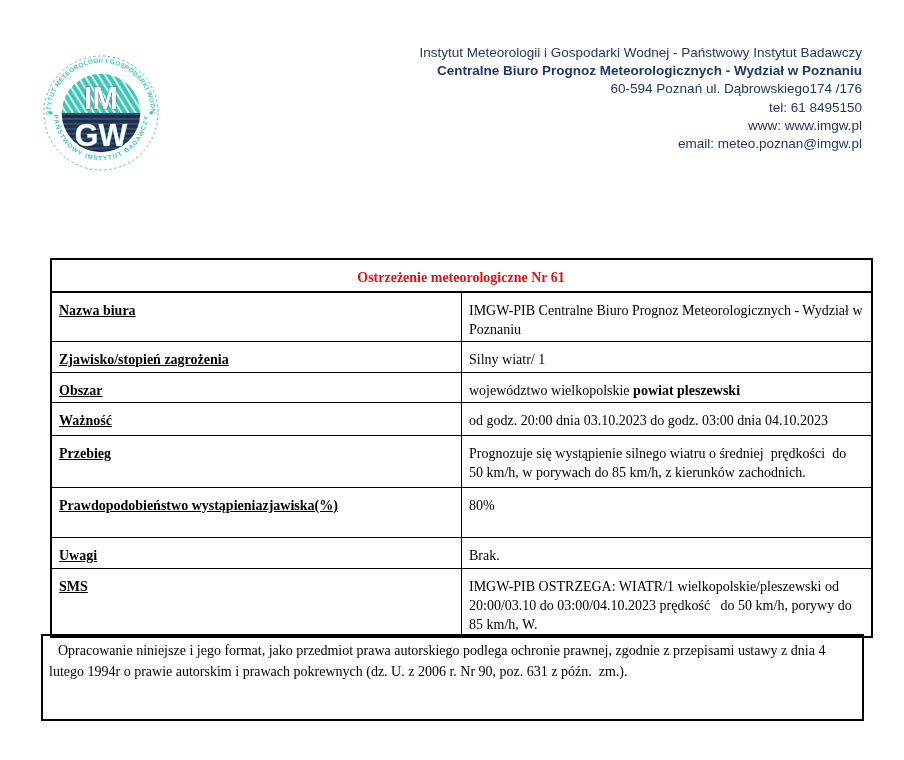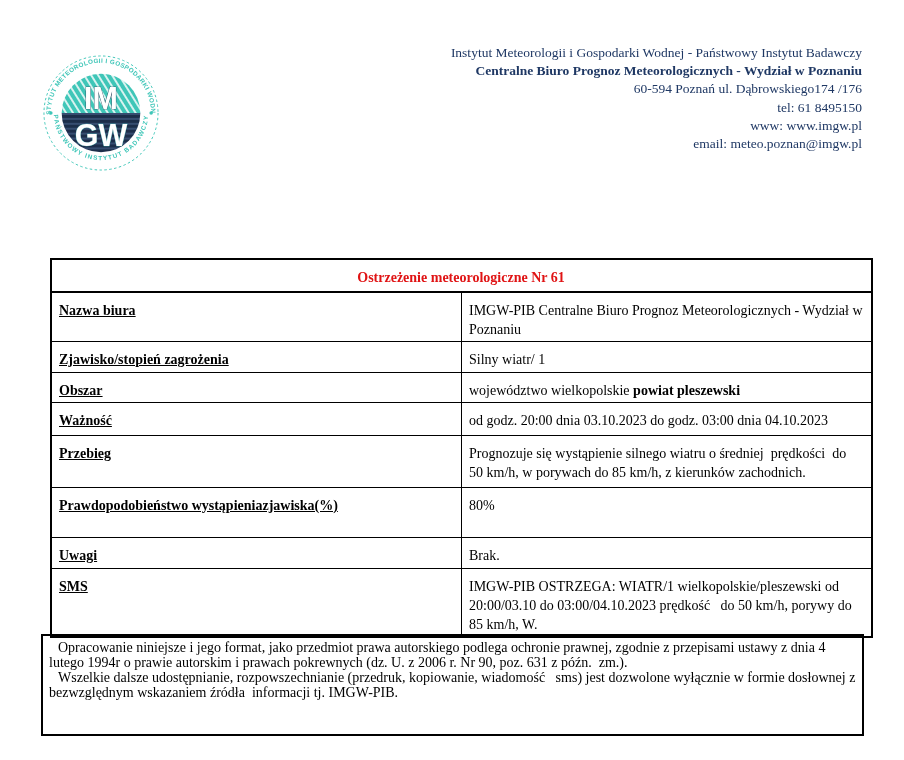--- a/index.html
+++ b/index.html
@@ -13,21 +13,21 @@
   }
   .logo {
     position: absolute;
     left: 42px; top: 54px;
     width: 118px; height: 118px;
   }
   .letterhead {
     position: absolute;
     top: 44px; right: 42px;
     text-align: right;
-    font-family: Liberation Serif, serif;
+    font-family: Liberation Sans, sans-serif;
     font-size: 13.5px;
     line-height: 18.2px;
     color: var(--header-text, #1f3864);
   }
   .letterhead .bold { font-weight: bold; }
 
   .warning-table {
     position: absolute;
     left: 50px; top: 258px;
     width: 823px;
@@ -60,26 +60,26 @@
   tr.h29 td { height: 29px; }
   tr.h33 td { height: 33px; }
   tr.h52 td { height: 52px; }
   tr.h50 td { height: 50px; }
   tr.h32 td { height: 32px; }
   tr.h48 td { height: 48px; }
 
   .footer-box {
     position: absolute;
     left: 41px; top: 634px;
-    width: 823px; height: 102px;
+    width: 823px; height: 87px;
     box-sizing: border-box;
     border: 2px solid #000;
     padding: 4px 6px 0 6px;
     font-size: 14px;
-    line-height: 15px;
+    line-height: 21px;
   }
   .footer-box p {
     margin: 0;
     text-indent: 9px;
     white-space: pre-wrap;
   }
 </style>
 </head>
 <body>
 
@@ -159,16 +159,15 @@
     </tr>
     <tr class="h48">
       <td class="lbl">SMS</td>
       <td class="val">IMGW-PIB OSTRZEGA: WIATR/1 wielkopolskie/pleszewski od 20:00/03.10 do 03:00/04.10.2023 prędkość   do 50 km/h, porywy do 85 km/h, W.</td>
     </tr>
   </tbody>
     </table>
 
   <div class="footer-box">
     <p>Opracowanie niniejsze i jego format, jako przedmiot prawa autorskiego podlega ochronie prawnej, zgodnie z przepisami ustawy z dnia 4 lutego 1994r o prawie autorskim i prawach pokrewnych (dz. U. z 2006 r. Nr 90, poz. 631 z późn.  zm.).</p>
-    <p>Wszelkie dalsze udostępnianie, rozpowszechnianie (przedruk, kopiowanie, wiadomość   sms) jest dozwolone wyłącznie w formie dosłownej z bezwzględnym wskazaniem źródła  informacji tj. IMGW-PIB.</p>
   </div>
 
 </div>
 
 </body></html>

